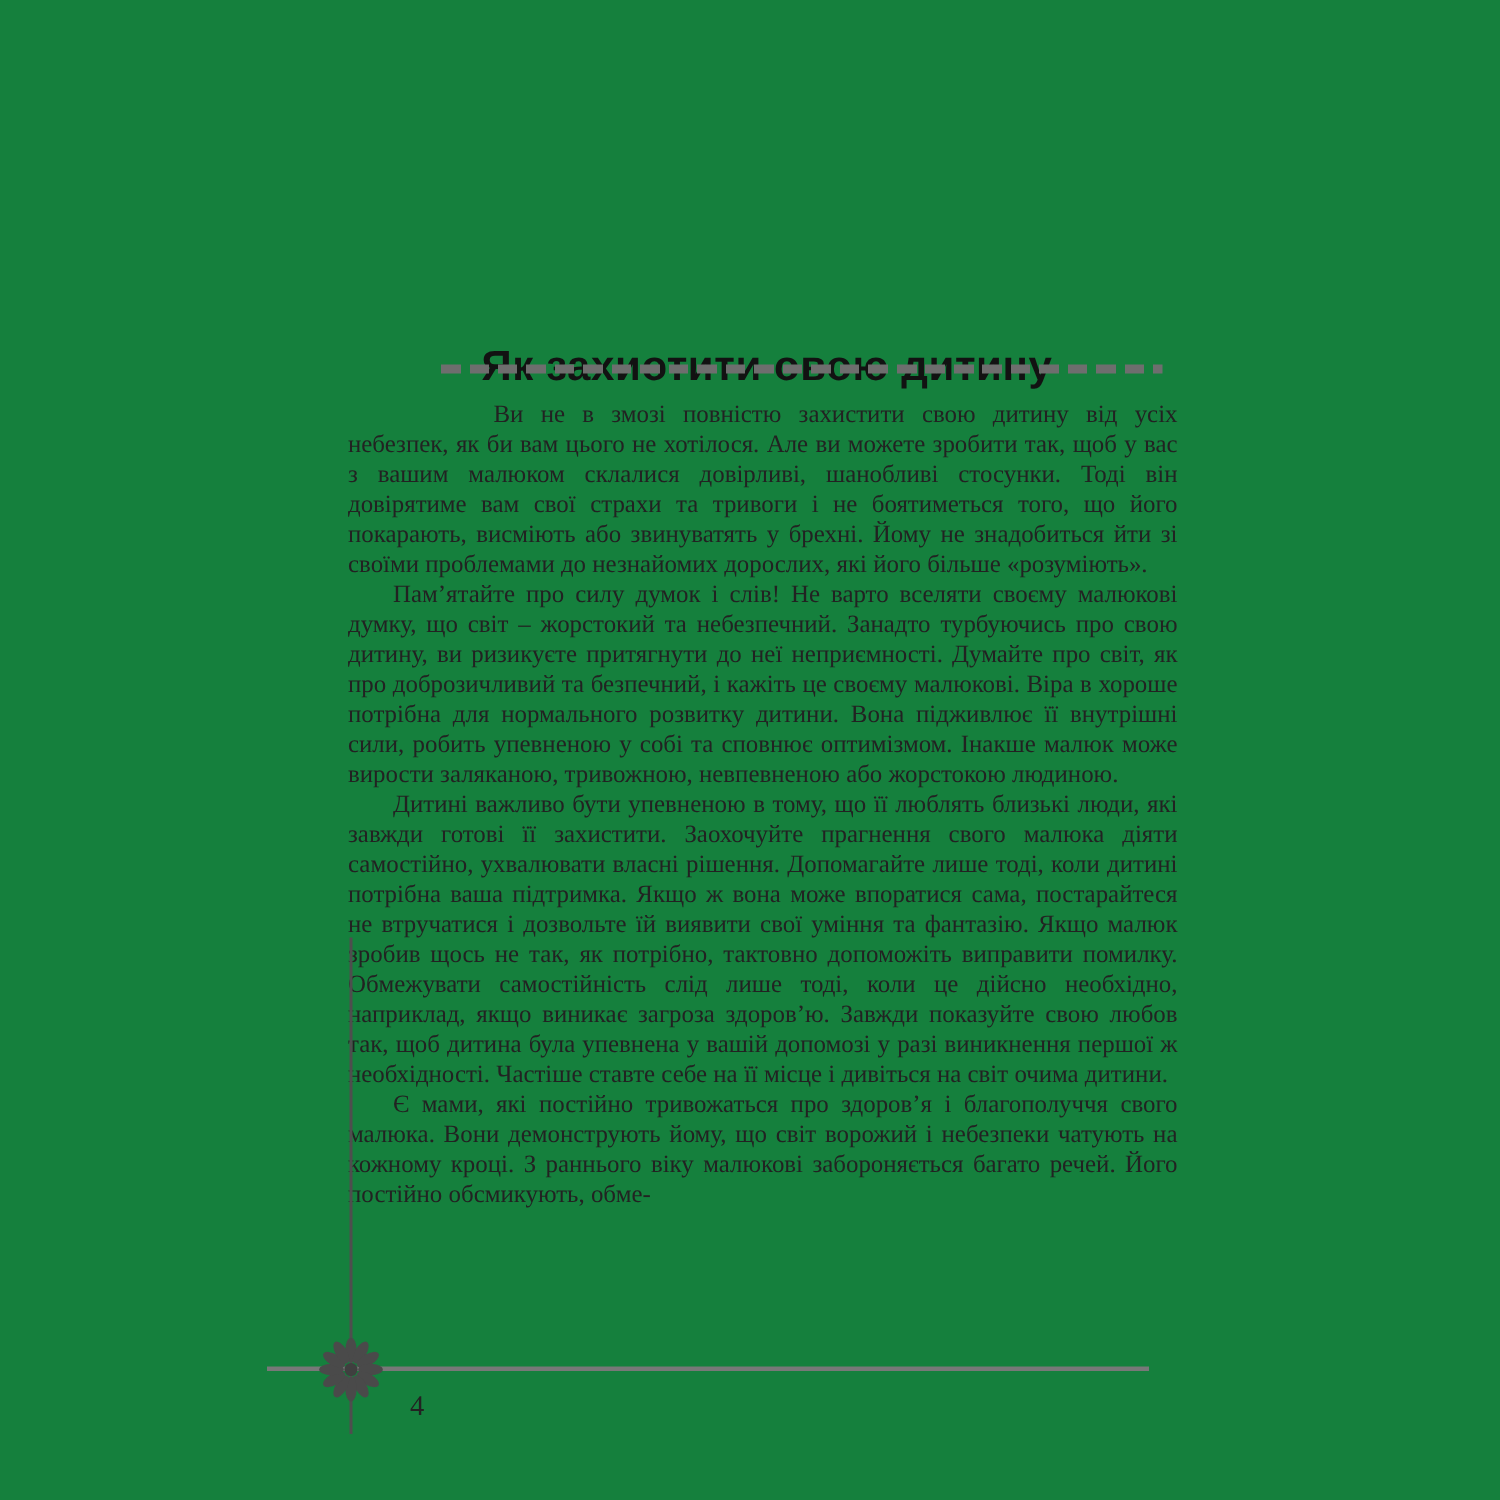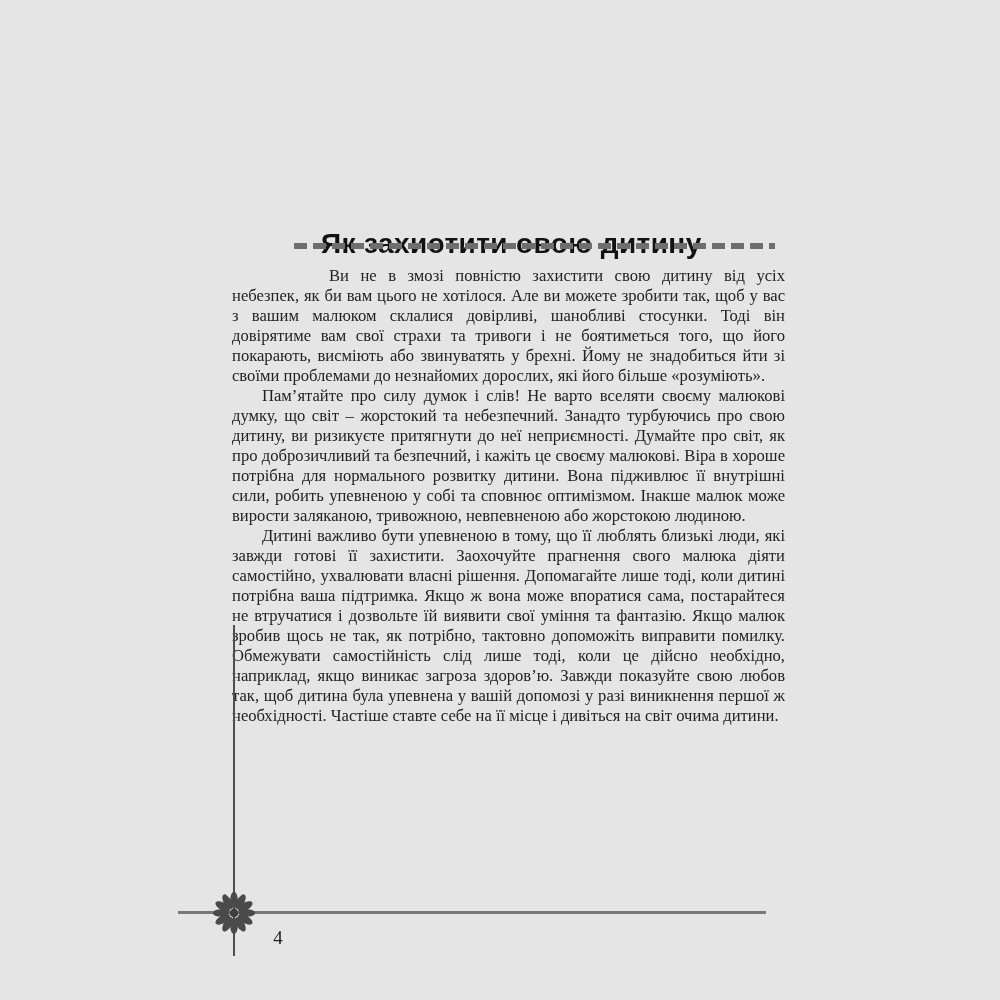--- a/index.html
+++ b/index.html
@@ -4,21 +4,21 @@
 <style>
   html, body {
     margin: 0;
     padding: 0;
     background: #ffffff;
   }
   .canvas {
     position: relative;
     width: 1000px;
     height: 1000px;
-    background: #e5e5e5;
+    background: #15803d;
     overflow: hidden;
     font-family: "Liberation Serif", serif;
     color: #1e1e1e;
   }
   .chapter-title {
     position: absolute;
     left: 321px;
     top: 209px;
     font-family: "Liberation Sans", sans-serif;
     font-weight: bold;
@@ -94,20 +94,21 @@
 <div class="canvas">
 
   <h1 class="chapter-title">Як захиотити овою дитину</h1>
 
   <div class="dash-rule"></div>
 
   <div class="body-text">
     <p class="lead">Ви не в змозі повністю захистити свою дитину від усіх небезпек, як би вам цього не хотілося. Але ви можете зробити так, щоб у вас з вашим малюком склалися довірливі, шанобливі стосунки. Тоді він довірятиме вам свої страхи та тривоги і не боятиметься того, що його покарають, висміють або звинуватять у брехні. Йому не знадобиться йти зі своїми проблемами до незнайомих дорослих, які його більше «розуміють».</p>
     <p>Пам’ятайте про силу думок і слів! Не варто вселяти своєму малюкові думку, що світ – жорстокий та небезпечний. Занадто турбуючись про свою дитину, ви ризикуєте притягнути до неї неприємності. Думайте про світ, як про доброзичливий та безпечний, і кажіть це своєму малюкові. Віра в хороше потрібна для нормального розвитку дитини. Вона підживлює її внутрішні сили, робить упевненою у собі та сповнює оптимізмом. Інакше малюк може вирости заляканою, тривожною, невпевненою або жорстокою людиною.</p>
     <p>Дитині важливо бути упевненою в тому, що її люблять близькі люди, які завжди готові її захистити. Заохочуйте прагнення свого малюка діяти самостійно, ухвалювати власні рішення. Допомагайте лише тоді, коли дитині потрібна ваша підтримка. Якщо ж вона може впоратися сама, постарайтеся не втручатися і дозвольте їй виявити свої уміння та фантазію. Якщо малюк зробив щось не так, як потрібно, тактовно допоможіть виправити помилку. Обмежувати самостійність слід лише тоді, коли це дійсно необхідно, наприклад, якщо виникає загроза здоров’ю. Завжди показуйте свою любов так, щоб дитина була упевнена у вашій допомозі у разі виникнення першої ж необхідності. Частіше ставте себе на її місце і дивіться на світ очима дитини.</p>
+    <p>Є мами, які постійно тривожаться про здоров’я і благополуччя свого малюка. Вони демонструють йому, що світ ворожий і небезпеки чатують на кожному кроці. З раннього віку малюкові забороняється багато речей. Його постійно обсмикують, обме-</p>
   </div>
 
   <div class="left-vrule"></div>
 
   <div class="footer-hrule"></div>
 
   <svg class="flower" viewBox="-23 -23 46 46">
     <g fill="#4a4a4a">
       <g transform="rotate(0)">
           <ellipse cx="0" cy="-13" rx="3.8" ry="8.2"></ellipse>

